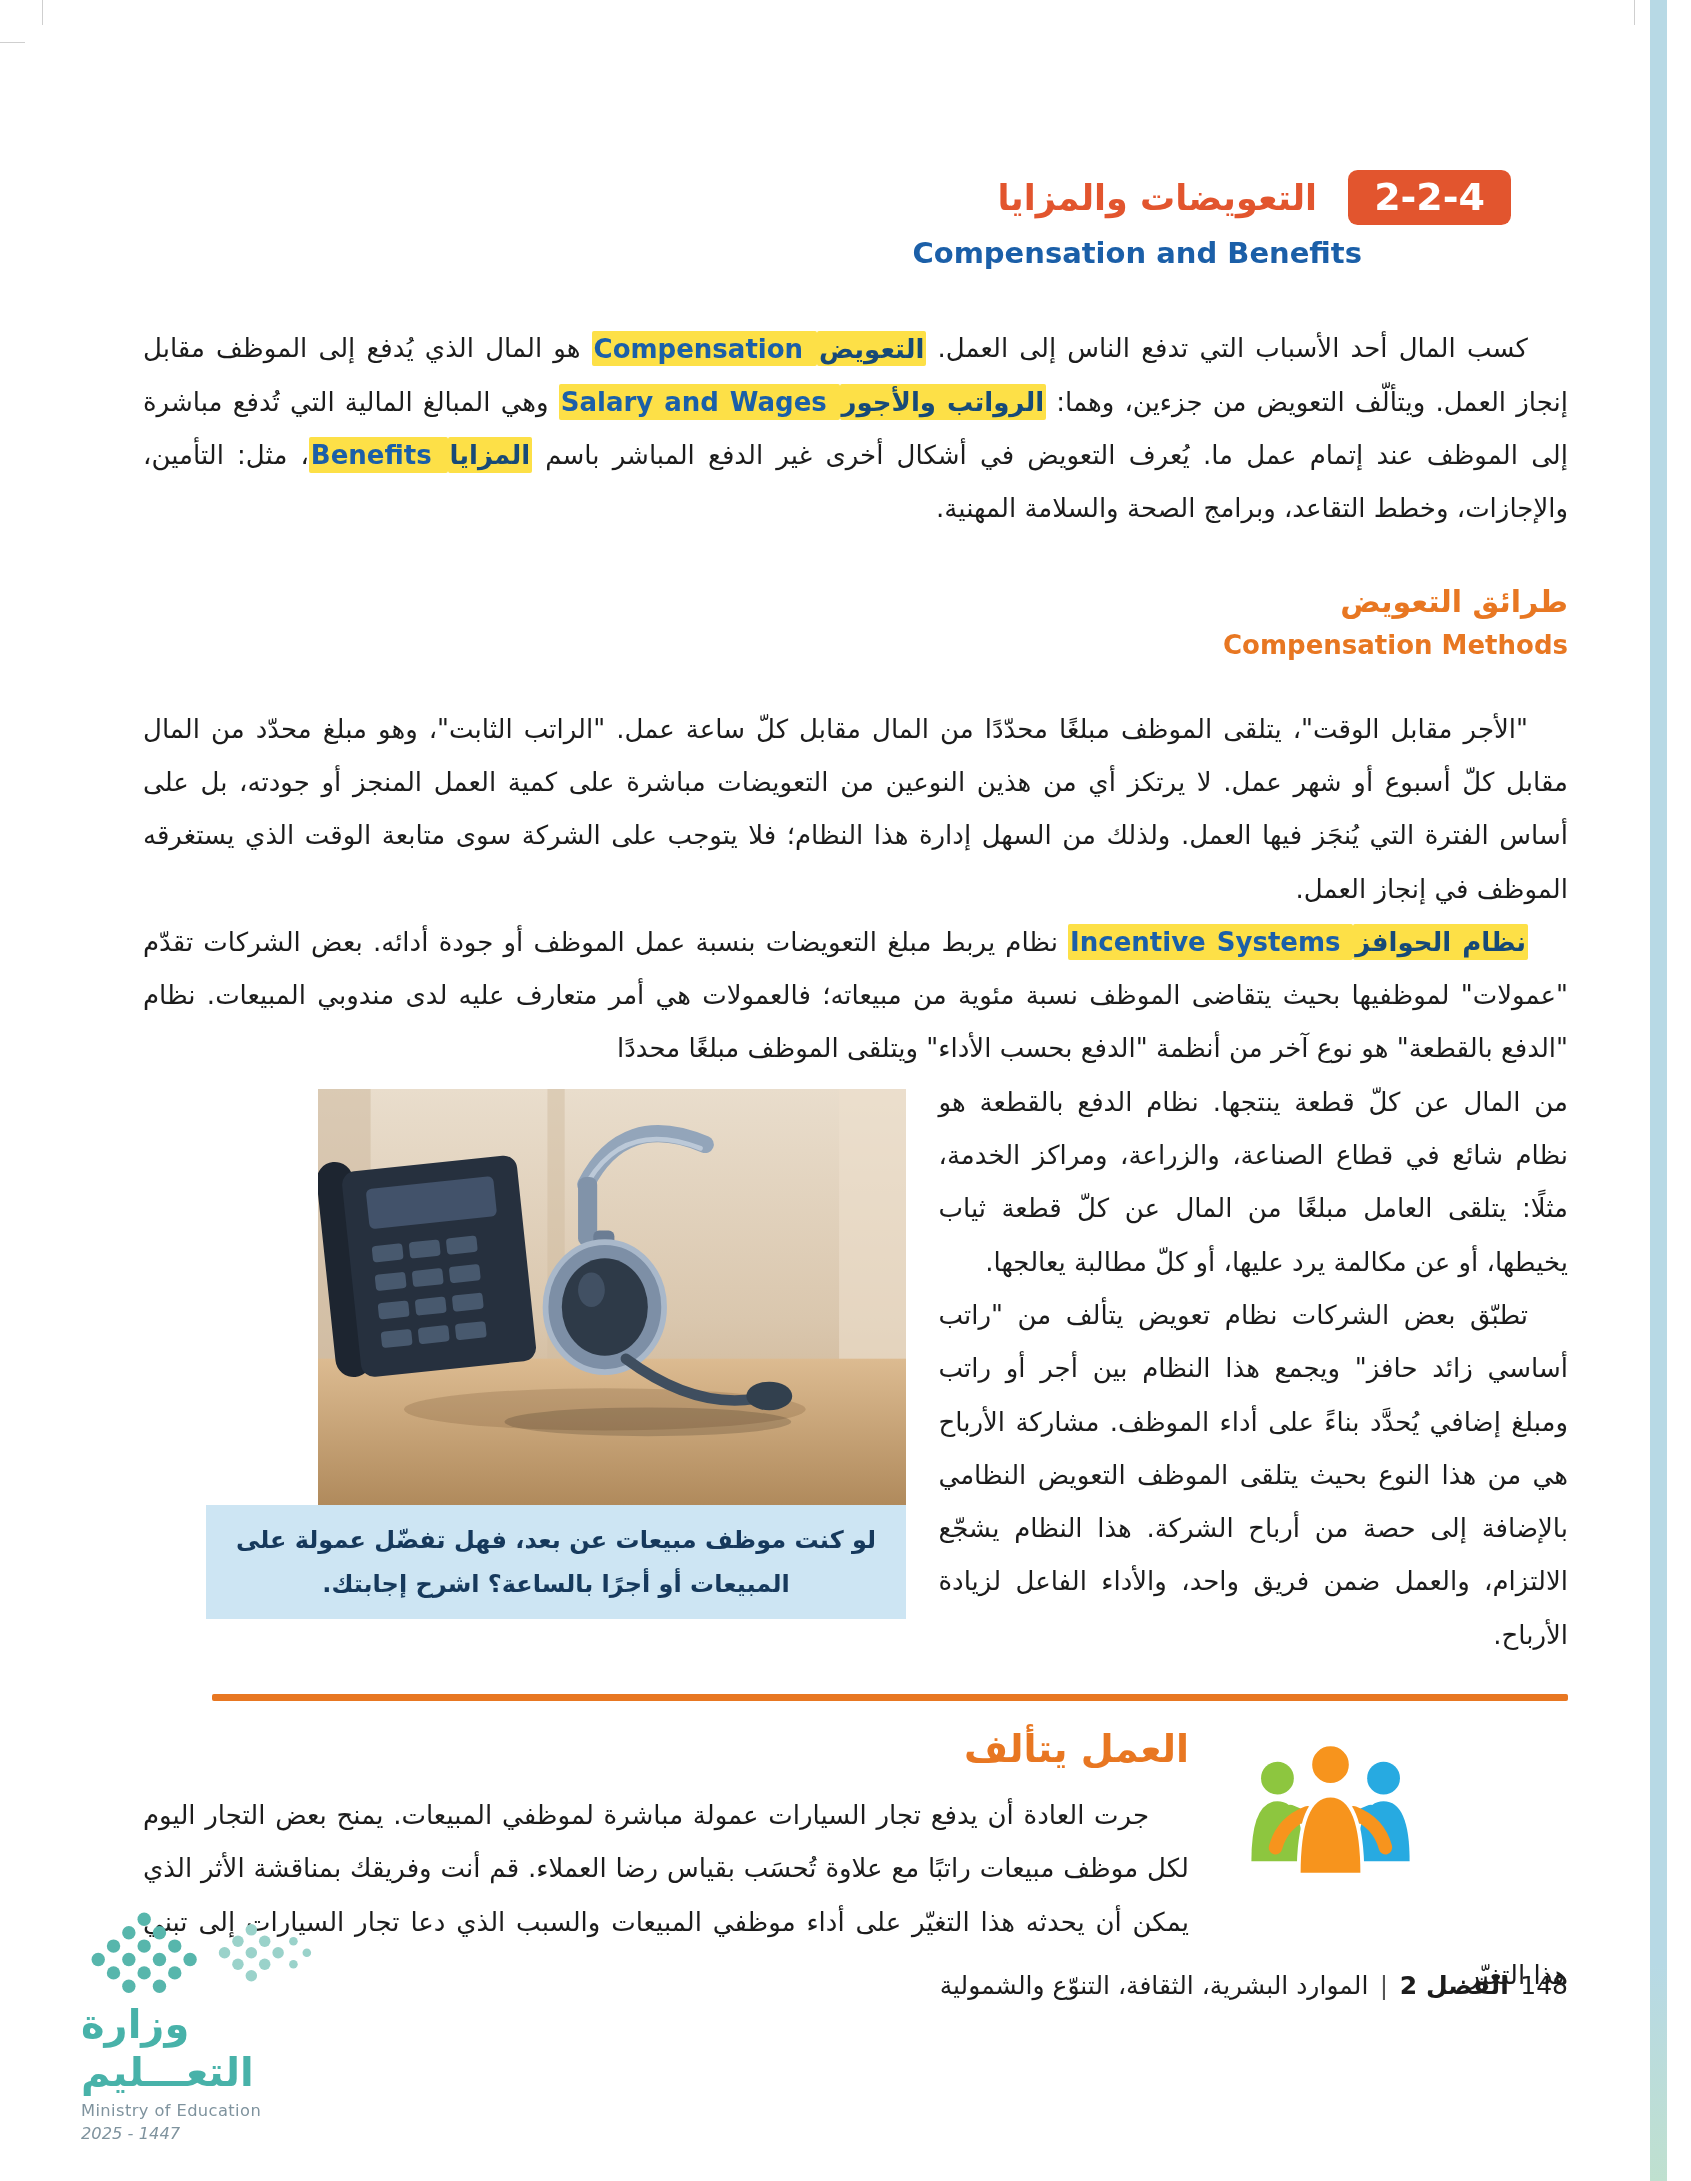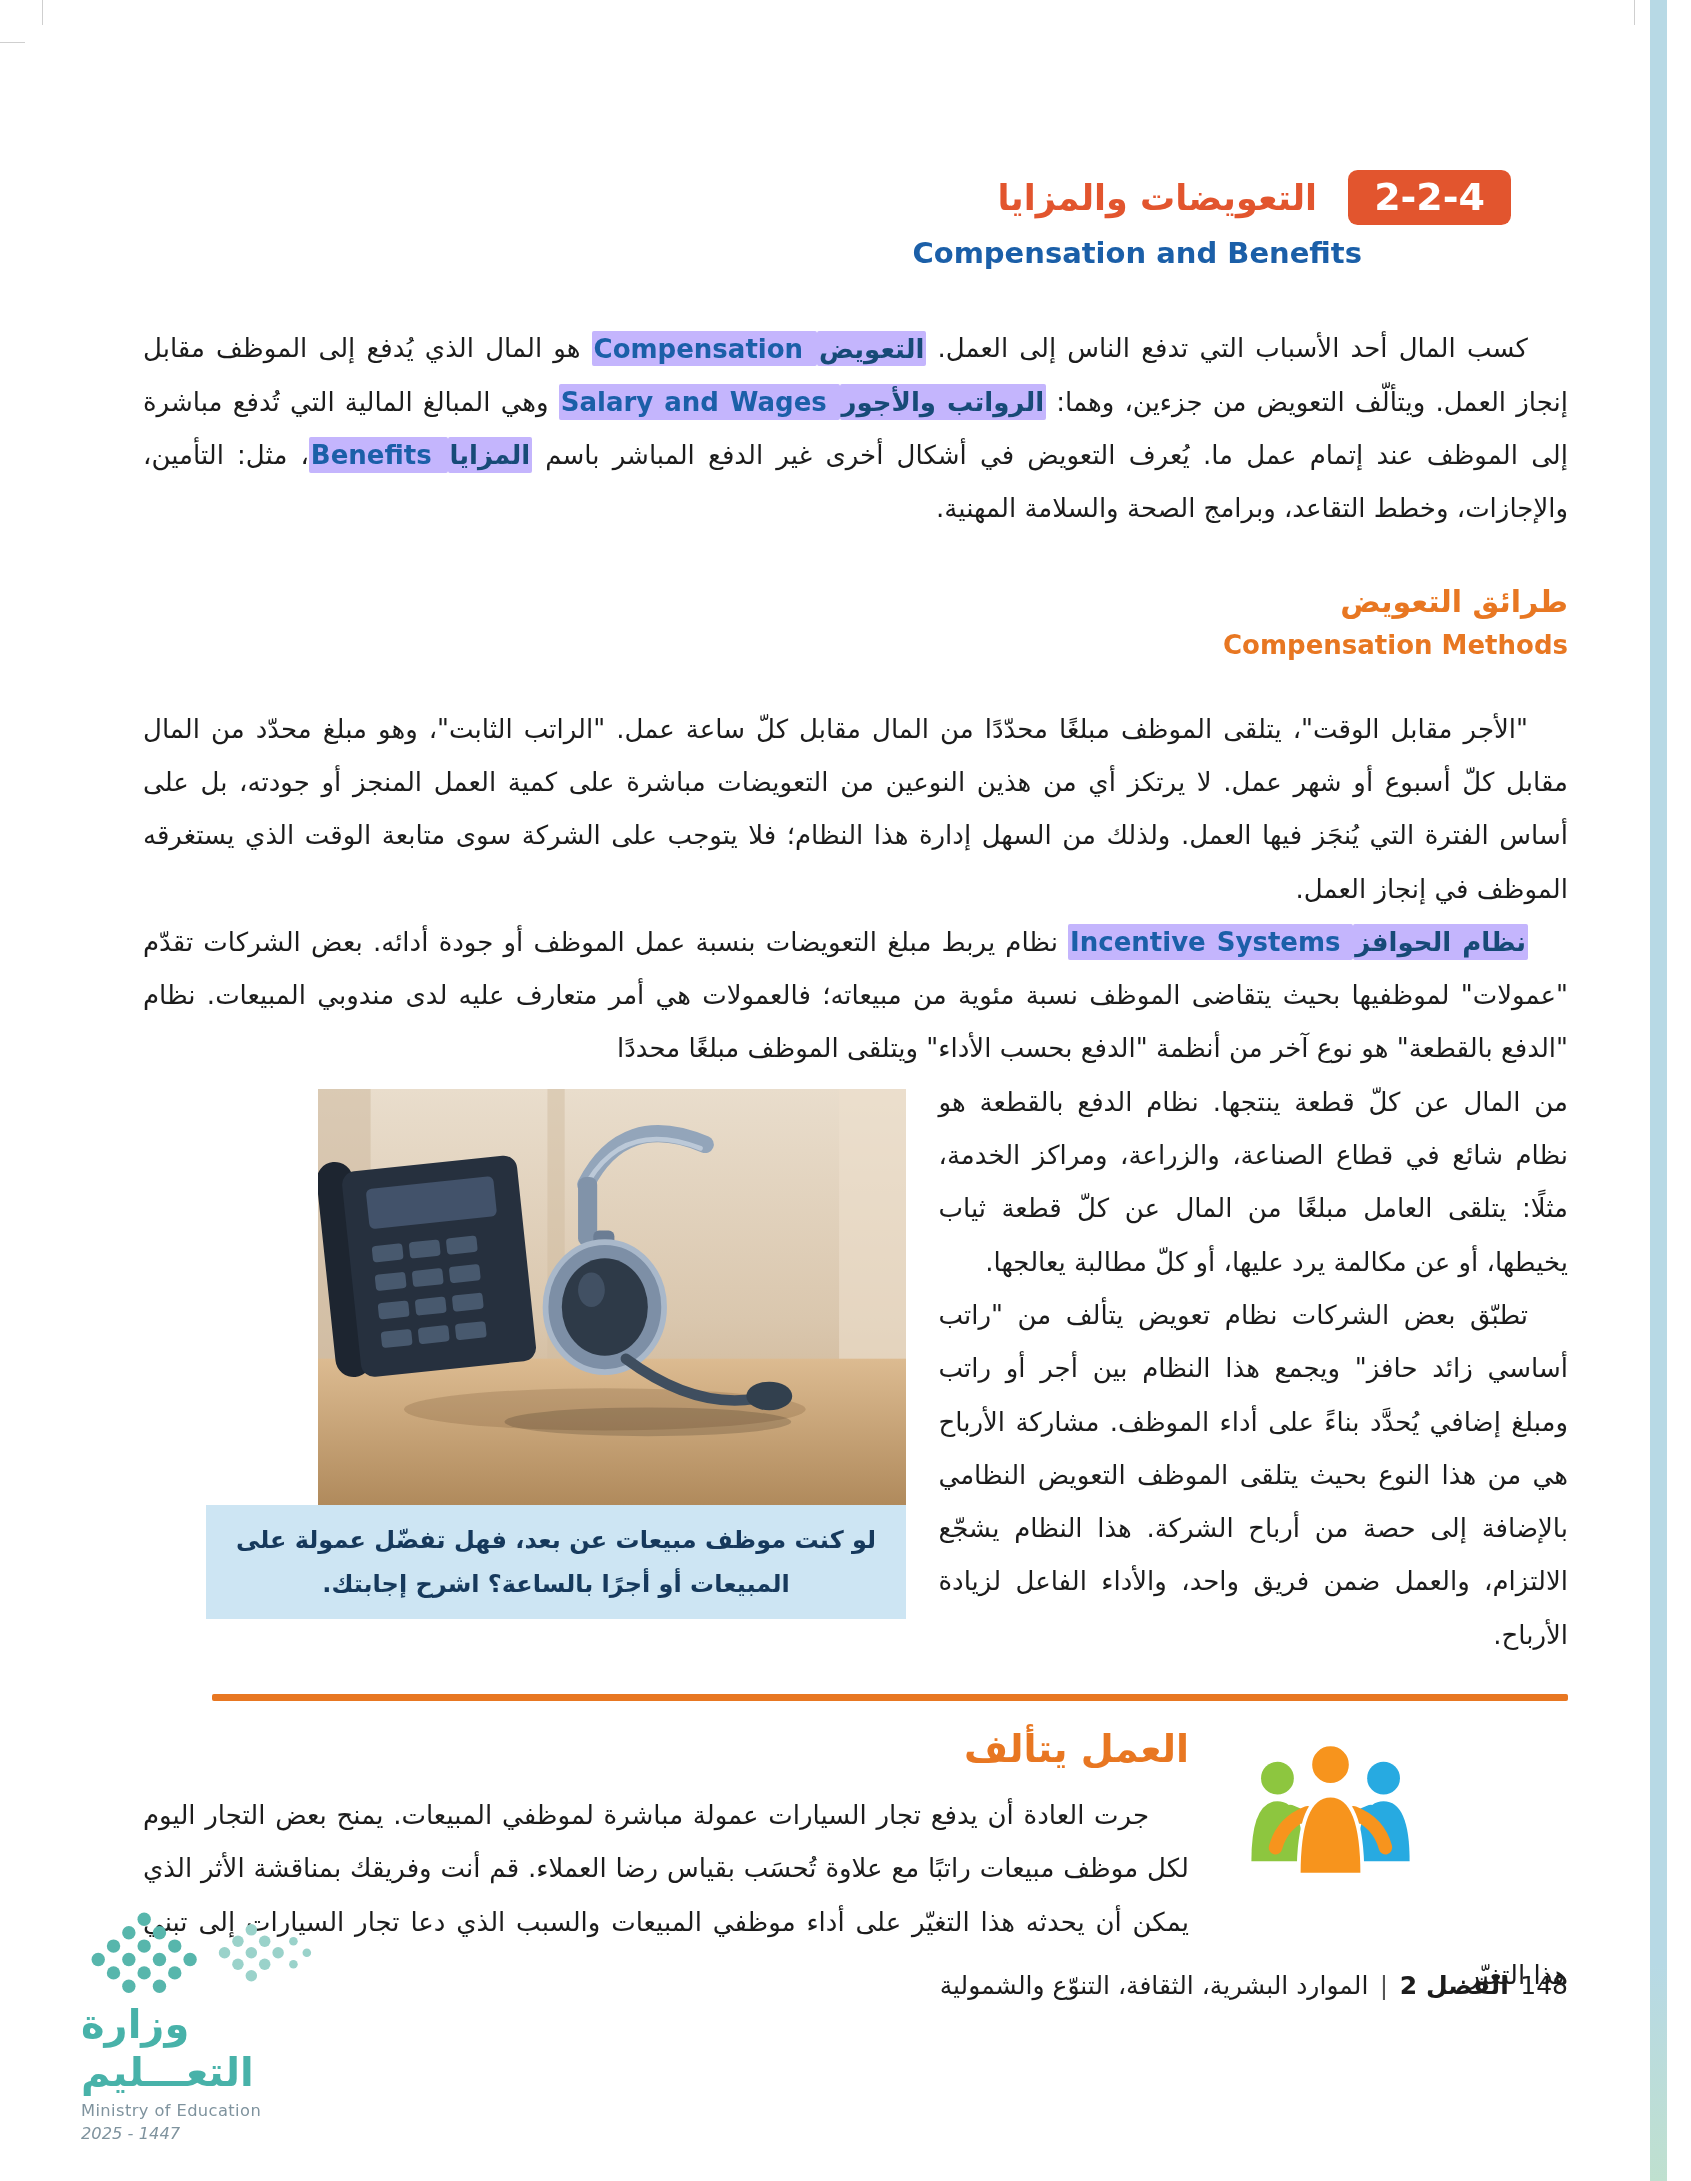--- a/index.html
+++ b/index.html
@@ -38,21 +38,21 @@
   .badge {
     background: #e2552e; color: #ffffff; font-weight: bold; font-size: 38px;
     padding: 4.8px 26px; border-radius: 9.6px; line-height: 1.2;
   }
   .title-en { text-align: right; margin: 9.6px 206px 0 0; color: #1b5fa8; font-weight: bold; font-size: 29px; line-height: 1.3; }
 
   .para { margin: 0; text-indent: 40px; }
   .no-indent { text-indent: 0; }
   .intro { margin-top: 50px; }
 
-  .hl { background: #c4b5fd; padding: 2.9px 1.9px; border-radius: 1.9px; }
+  .hl { background: #fde047; padding: 2.9px 1.9px; border-radius: 1.9px; }
   .hl-ar { font-weight: bold; color: #174a77; }
   .hl-en { font-weight: bold; color: #1b5fa8; }
 
   .subhead { margin-top: 44px; line-height: 1.45; text-align: right; }
   .subhead-ar { color: #e87722; font-weight: bold; font-size: 30px; }
   .subhead-en { color: #e87722; font-weight: bold; font-size: 26px; margin-top: 3.8px; }
   .p1 { margin-top: 38px; }
 
   
   .figure {

